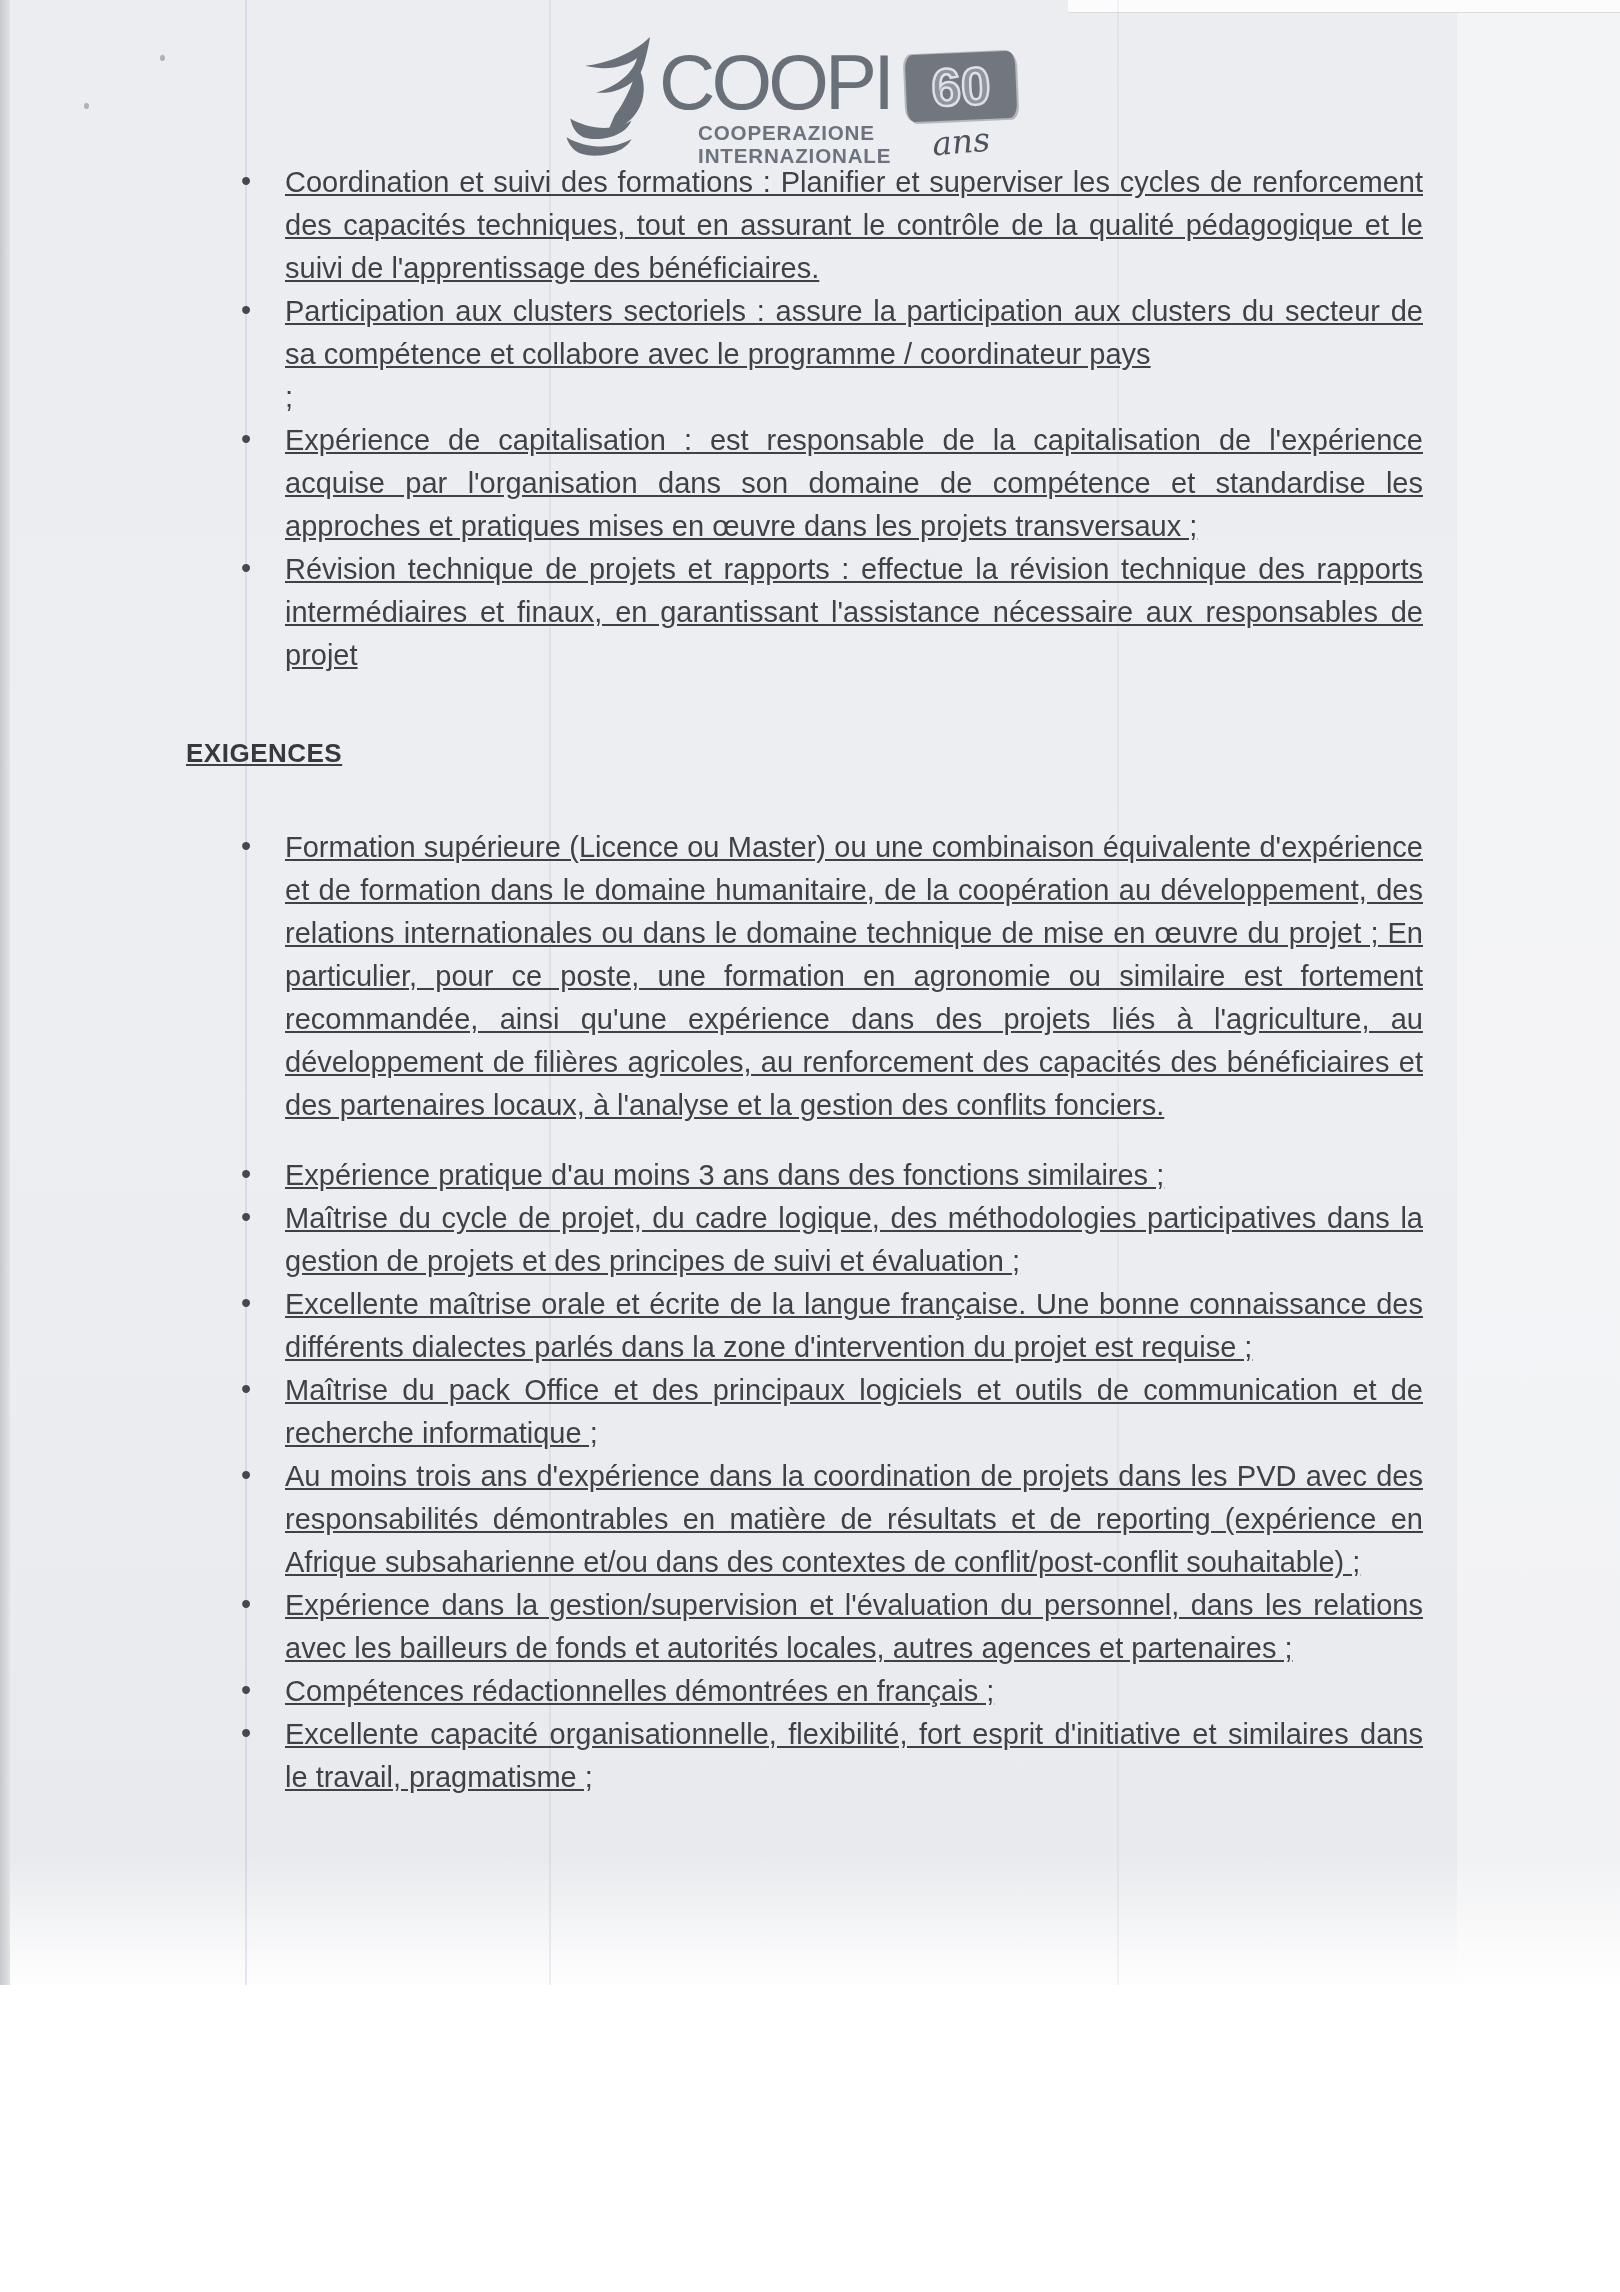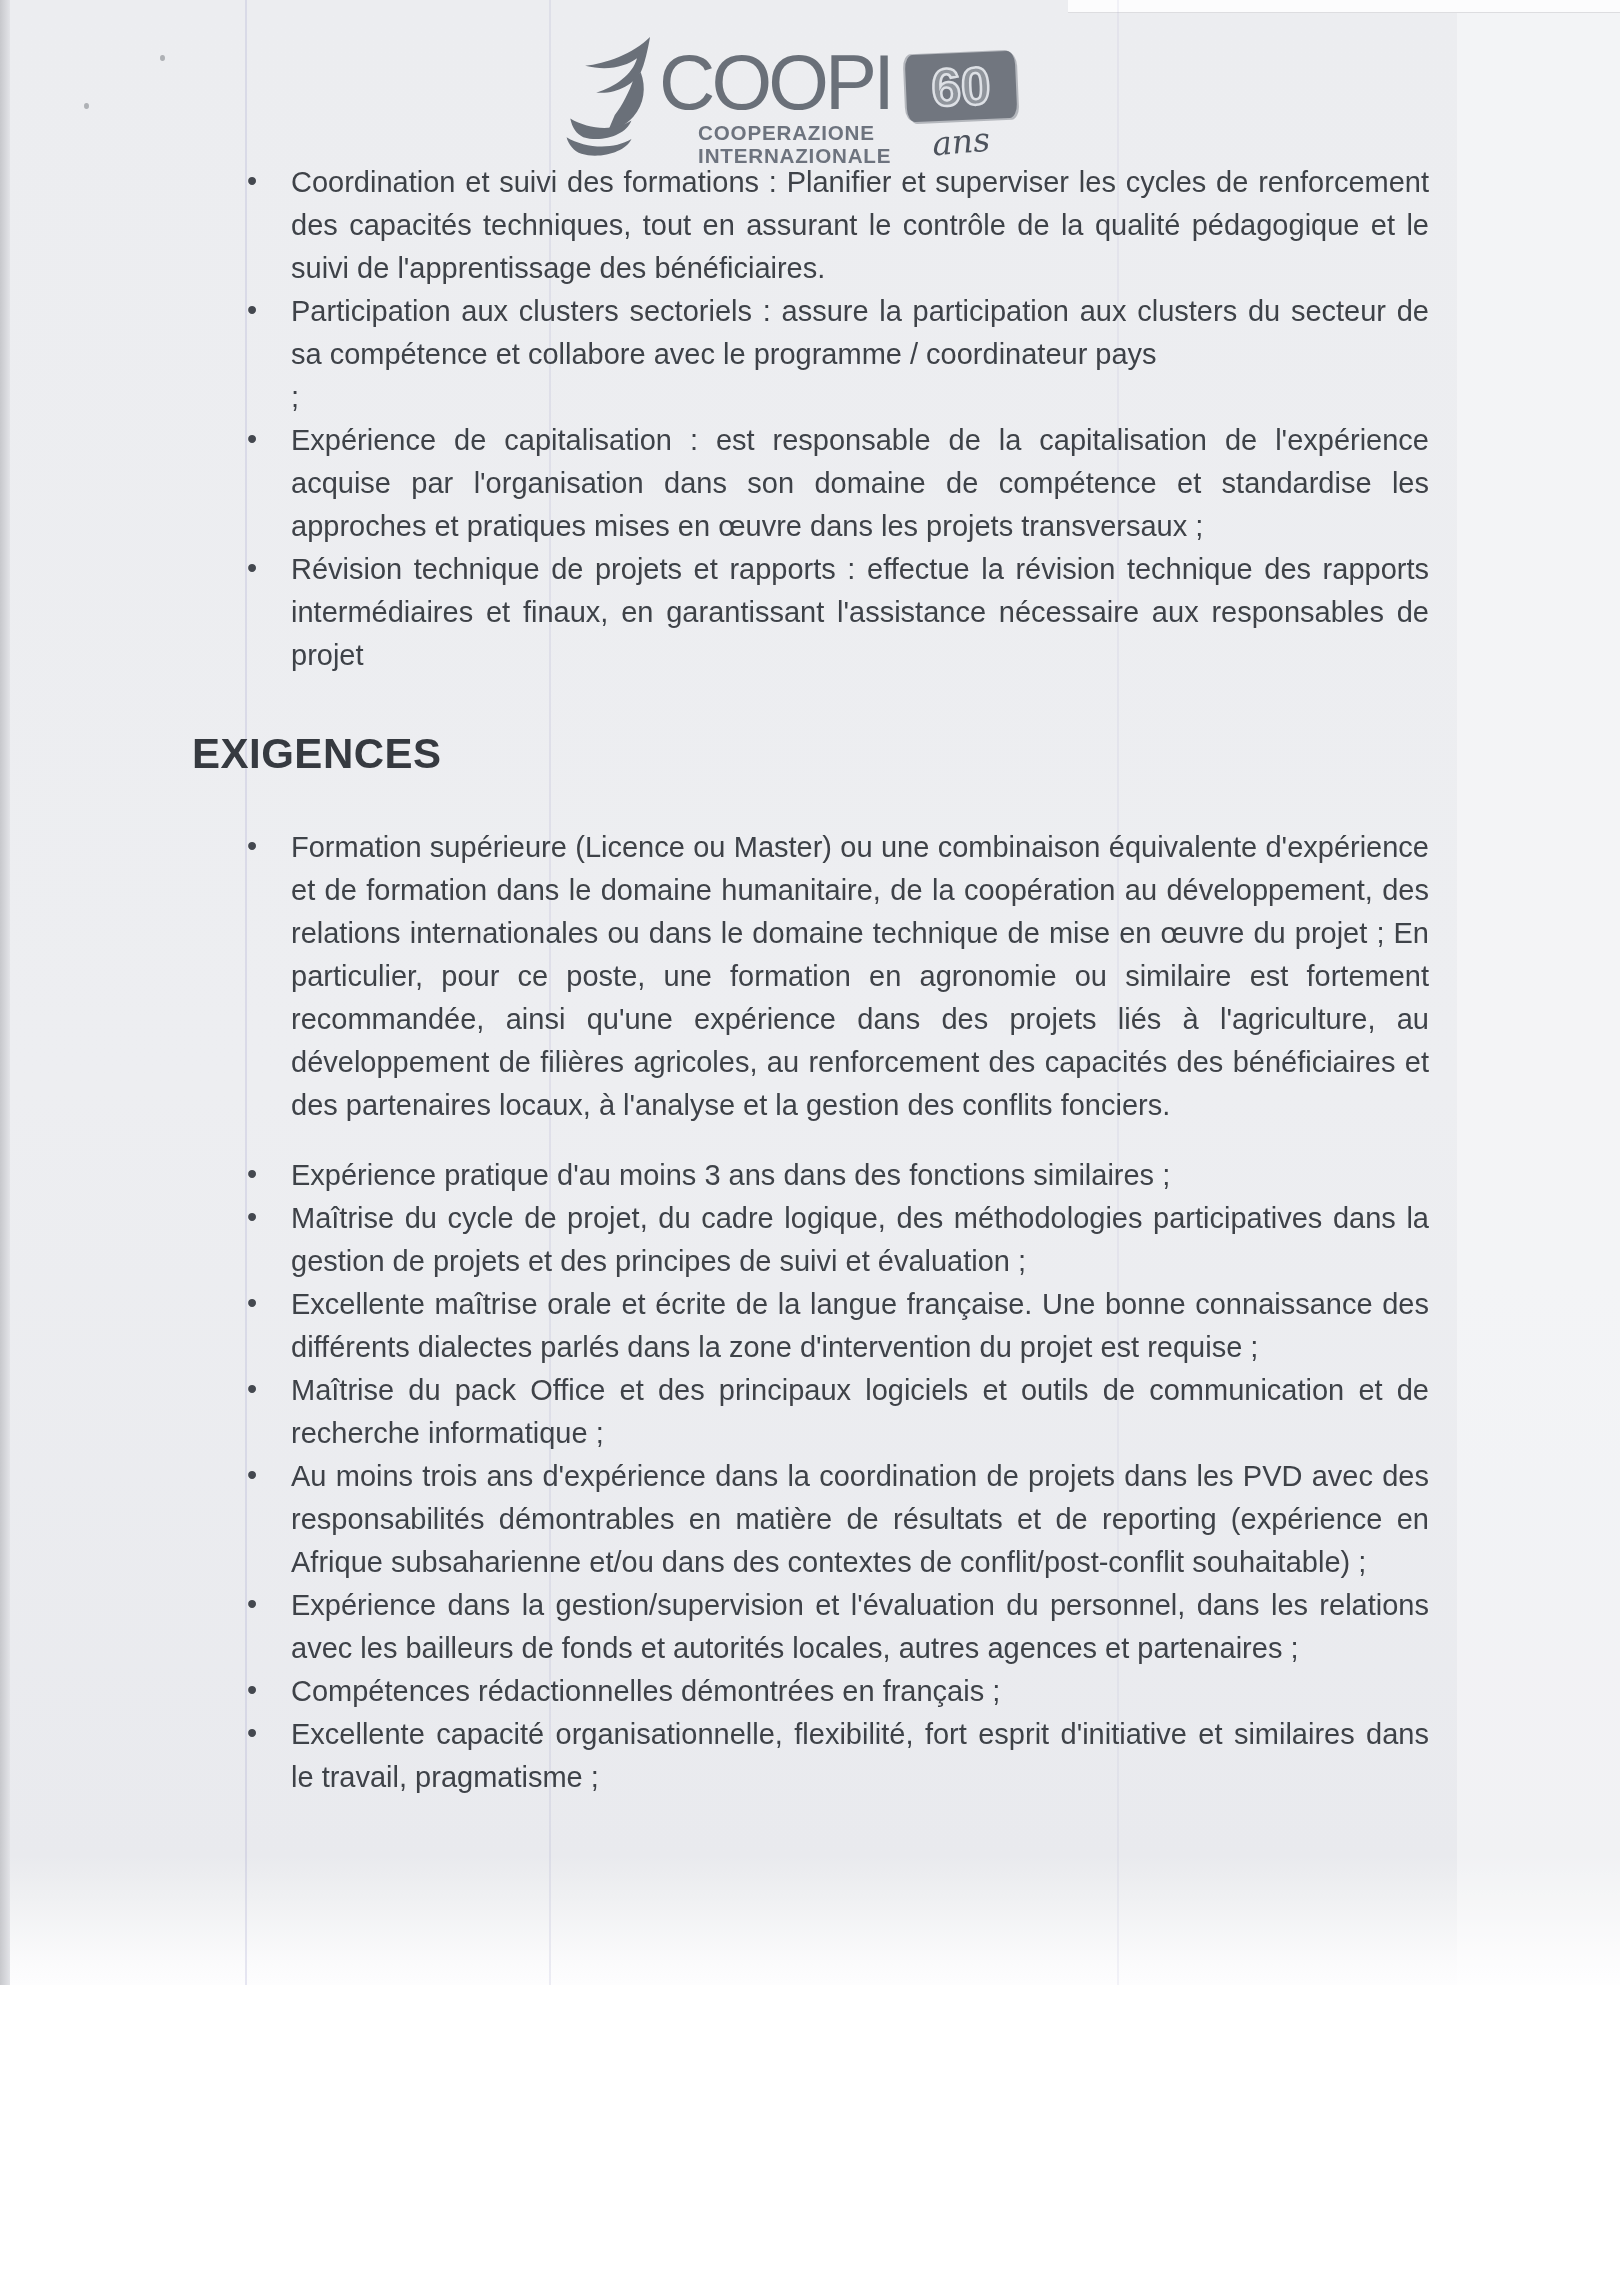--- a/index.html
+++ b/index.html
@@ -53,32 +53,32 @@
     color: rgba(226,229,233,0.28);
     -webkit-text-stroke: 2.5px #dde0e5;
     box-shadow: 2px 2px 0 rgba(113,118,127,0.45), -2px -1px 0 rgba(113,118,127,0.45);
   }
   .badge-ans {
     font-family: "DejaVu Serif", serif; font-style: italic;
     font-size: 33px; color: #4d535d; margin-top: 2.9px; transform: rotate(-5deg);
   }
 
   
-  .content { position: absolute; left: 192px; top: 161px; width: 1237px; font-size: 29px; line-height: 43px; }
+  .content { position: absolute; left: 186px; top: 161px; width: 1237px; font-size: 29px; line-height: 43px; text-decoration: underline; }
   .bullets { list-style: none; margin: 0; padding: 0; }
   .bullets li {
     position: relative; padding-left: 99px;
     text-align: justify; white-space: pre-line;
   }
   .bullets li::before {
     content: "\2022";
     position: absolute; left: 55px; top: -1px;
     color: #44484f;
   }
-  .heading { font-size: 42px; font-weight: bold; color: #363a40; letter-spacing: 0.5px; margin: 55px 0 51px 0; }
+  .heading { font-size: 26px; font-weight: bold; color: #363a40; letter-spacing: 0.5px; margin: 55px 0 51px 0; }
   .requirements li.gap-after { margin-bottom: 27px; }
 </style>
 </head>
 <body>
 
 <div class="page">
 
   <div class="edge-left"></div>
   <div class="right-column"></div>
   <div class="top-strip"></div>

